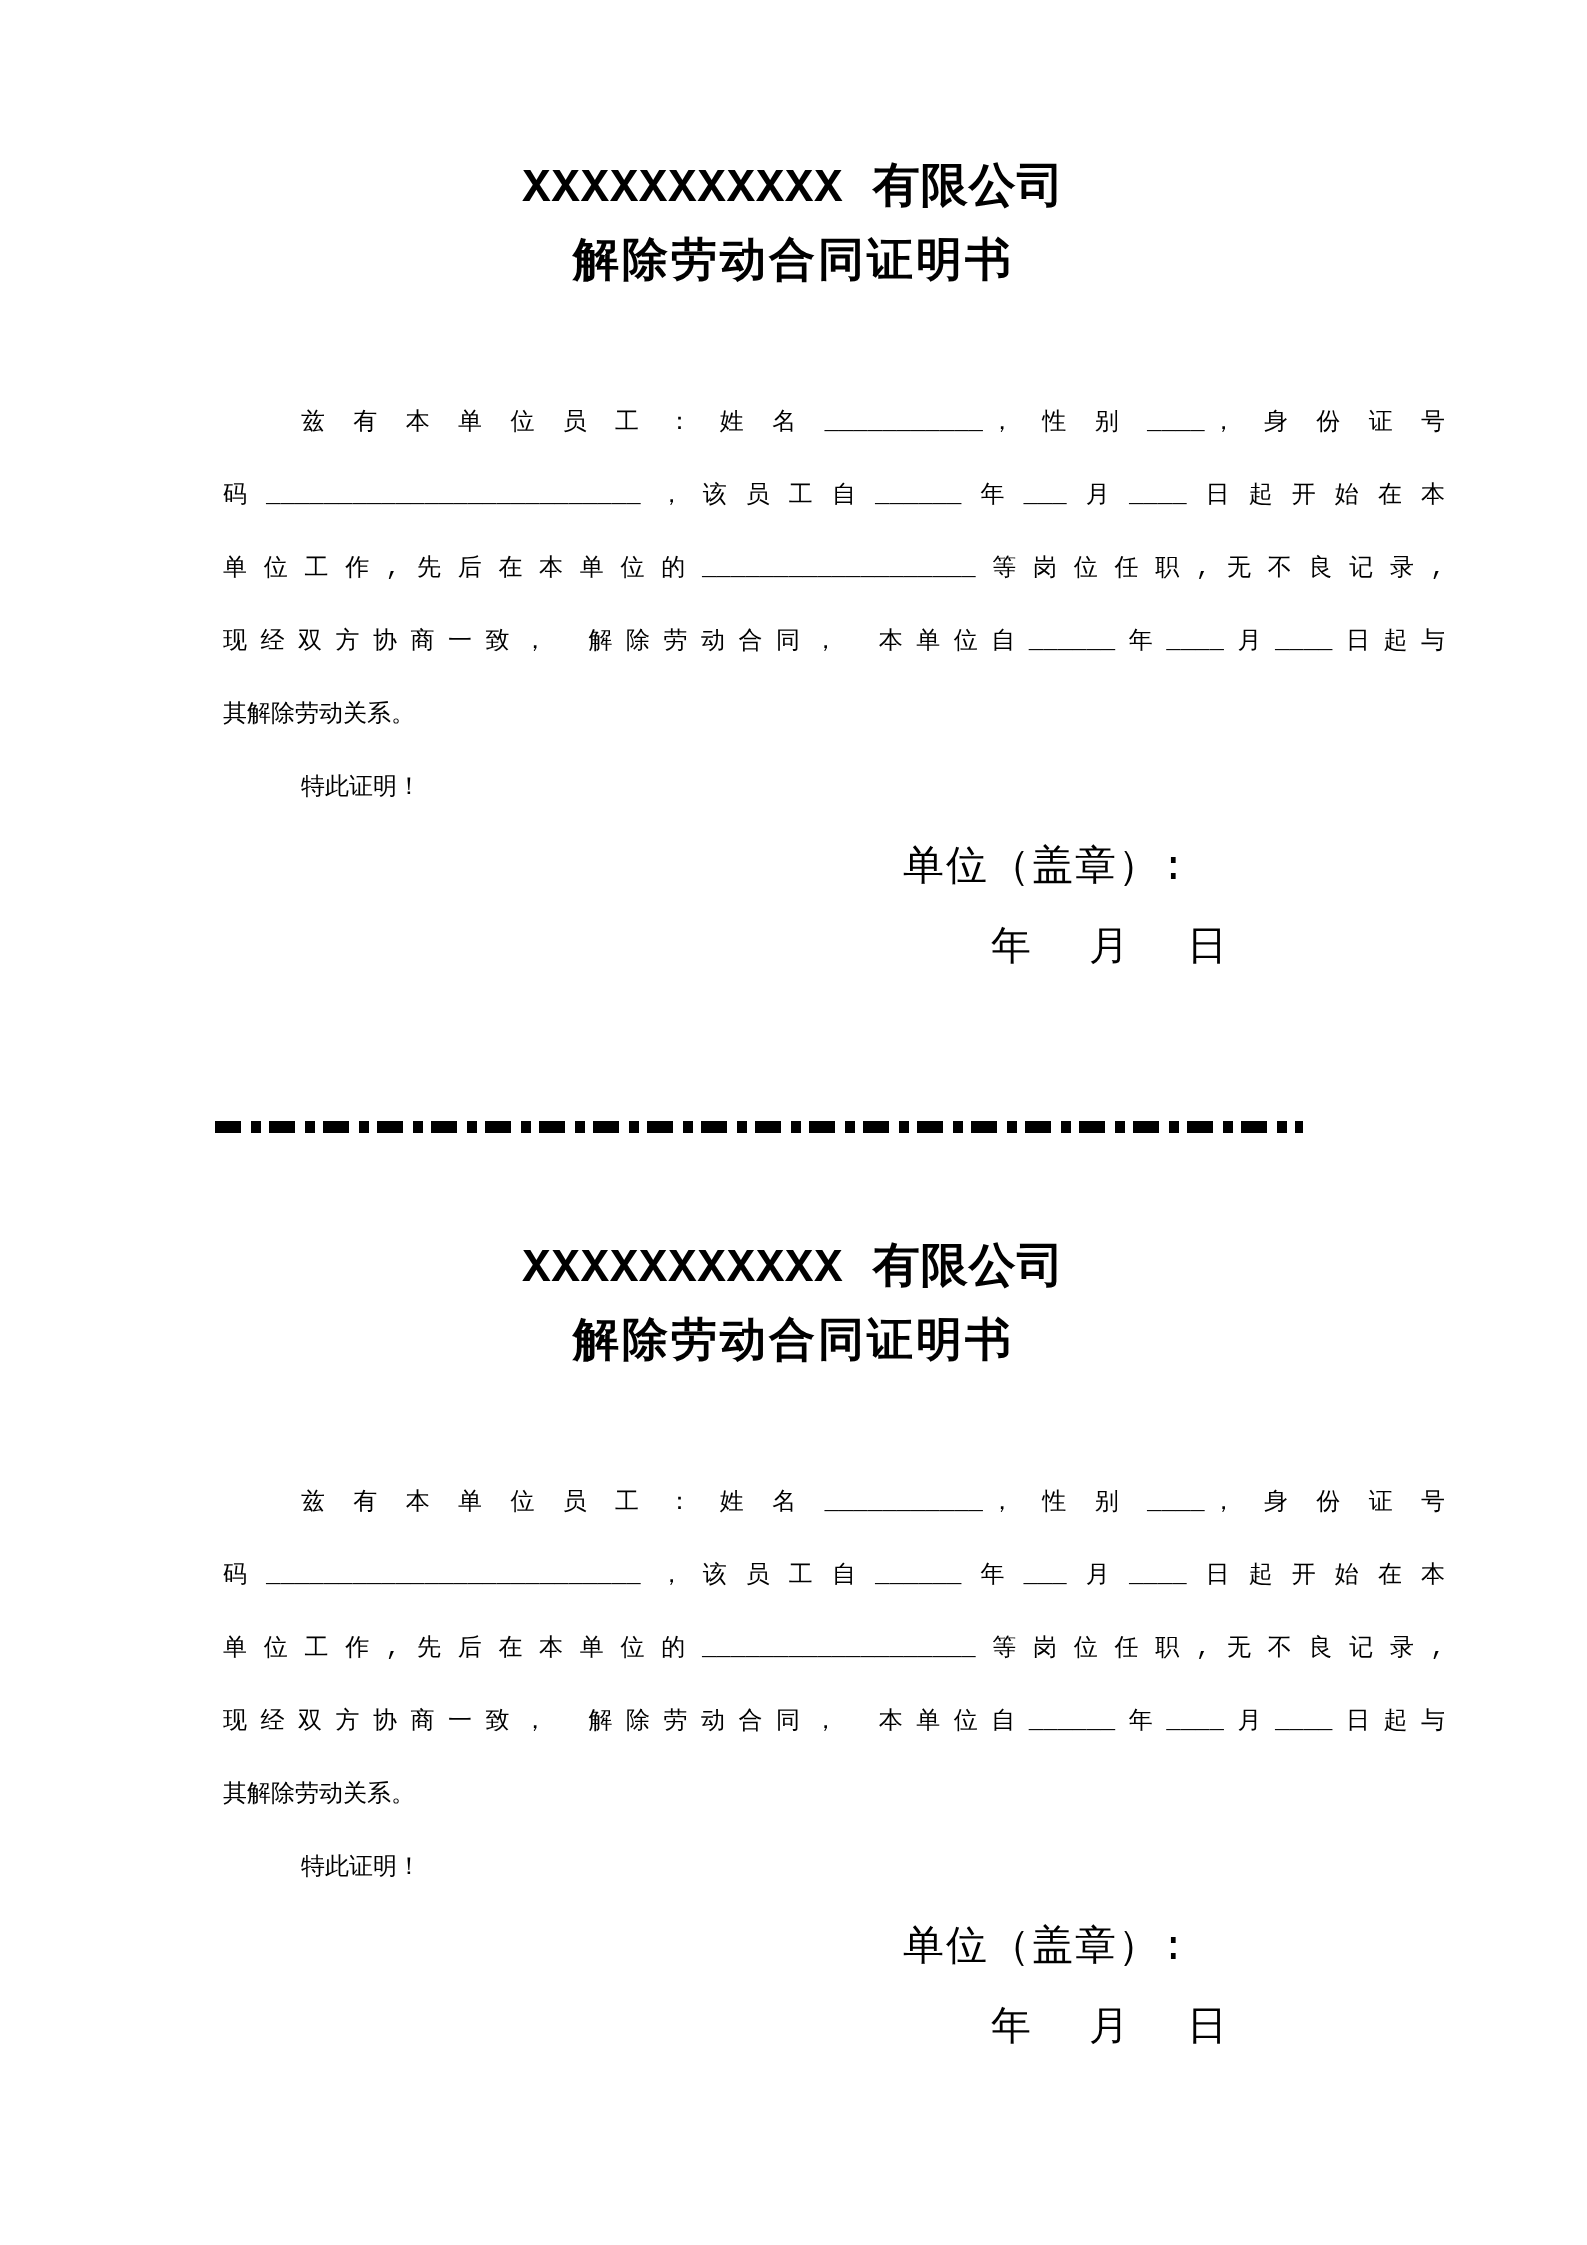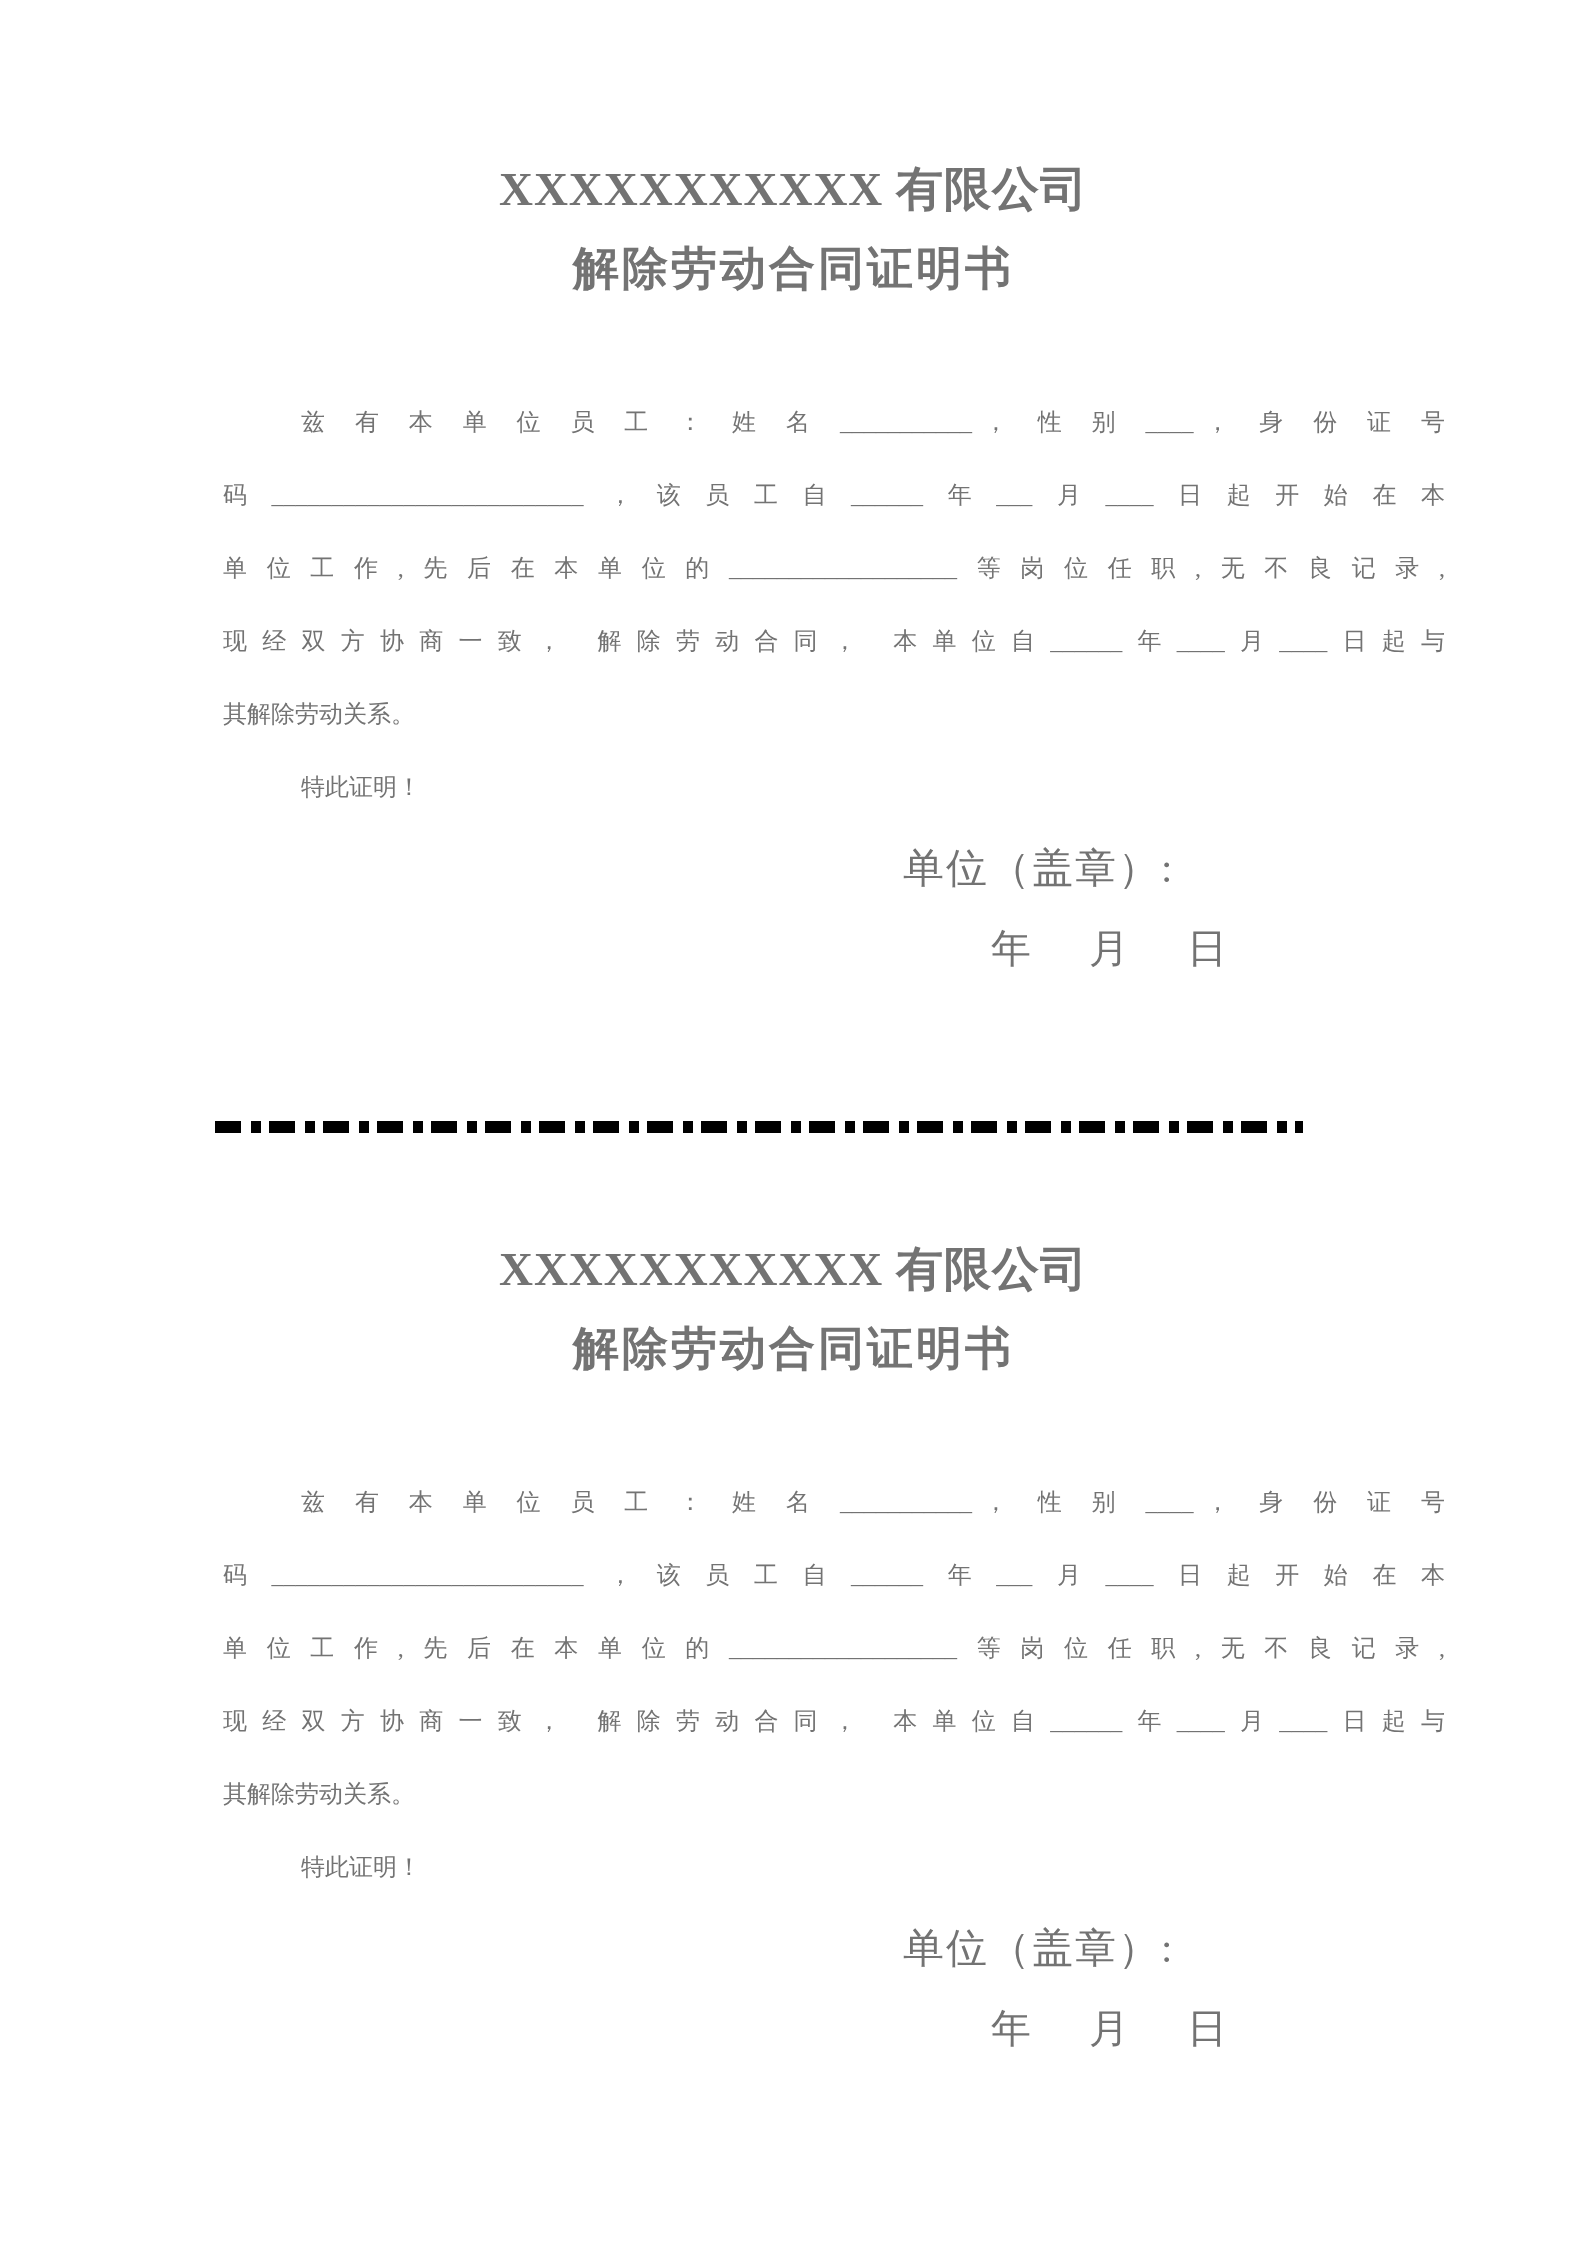--- a/index.html
+++ b/index.html
@@ -1,22 +1,22 @@
 <!DOCTYPE html>
 <html><head>
 <meta charset="utf-8">
 <style>
   html, body { margin: 0; padding: 0; background: #ffffff; }
   .page {
     position: relative;
     width: 1587px;
     height: 2245px;
     background: #ffffff;
-    color: #737373;
-    font-family: Liberation Serif, serif;
+    color: #000000;
+    font-family: Liberation Mono, monospace;
     overflow: hidden;
   }
   .cert { position: absolute; left: 0; width: 1587px; height: 1080px; }
   .cert-1 { top: 0; }
   .cert-2 { top: 1080px; }
 
   .company-title {
     position: absolute;
     top: 160px; left: 0; width: 100%;
     text-align: center;
@@ -27,21 +27,20 @@
     white-space: pre;
   }
   .doc-title {
     position: absolute;
     top: 234px; left: 0; width: 100%;
     text-align: center;
     font-size: 46px;
     font-weight: bold;
     letter-spacing: 3px;
     line-height: 58px;
-    margin-top: 6px;
   }
   .body-text {
     position: absolute;
     top: 386px; left: 205px; width: 1222px;
     font-size: 24px;
     line-height: 73px;
     text-align: justify;
     margin-left: 18px;
   }
   .line { white-space: pre-wrap; }

